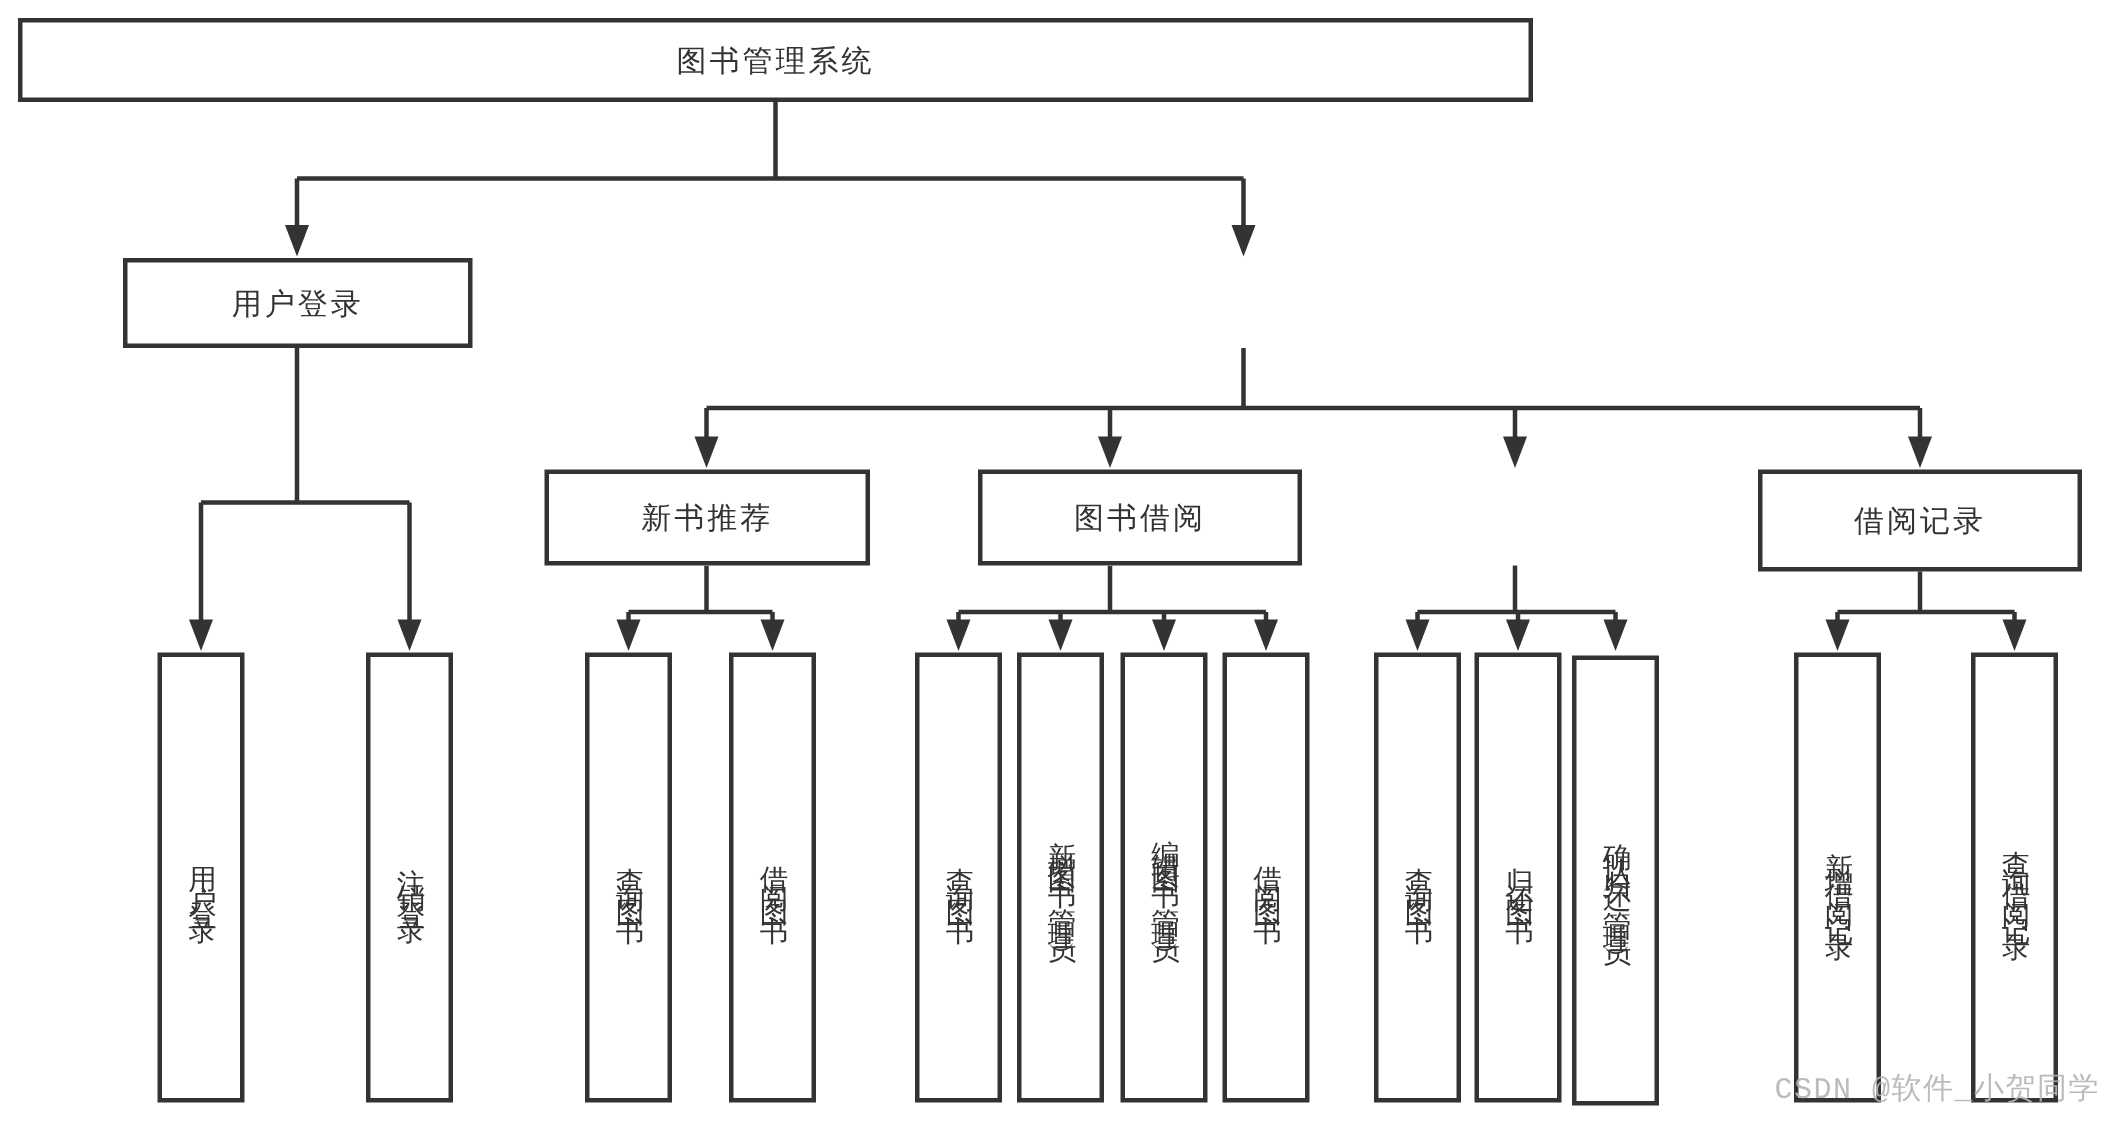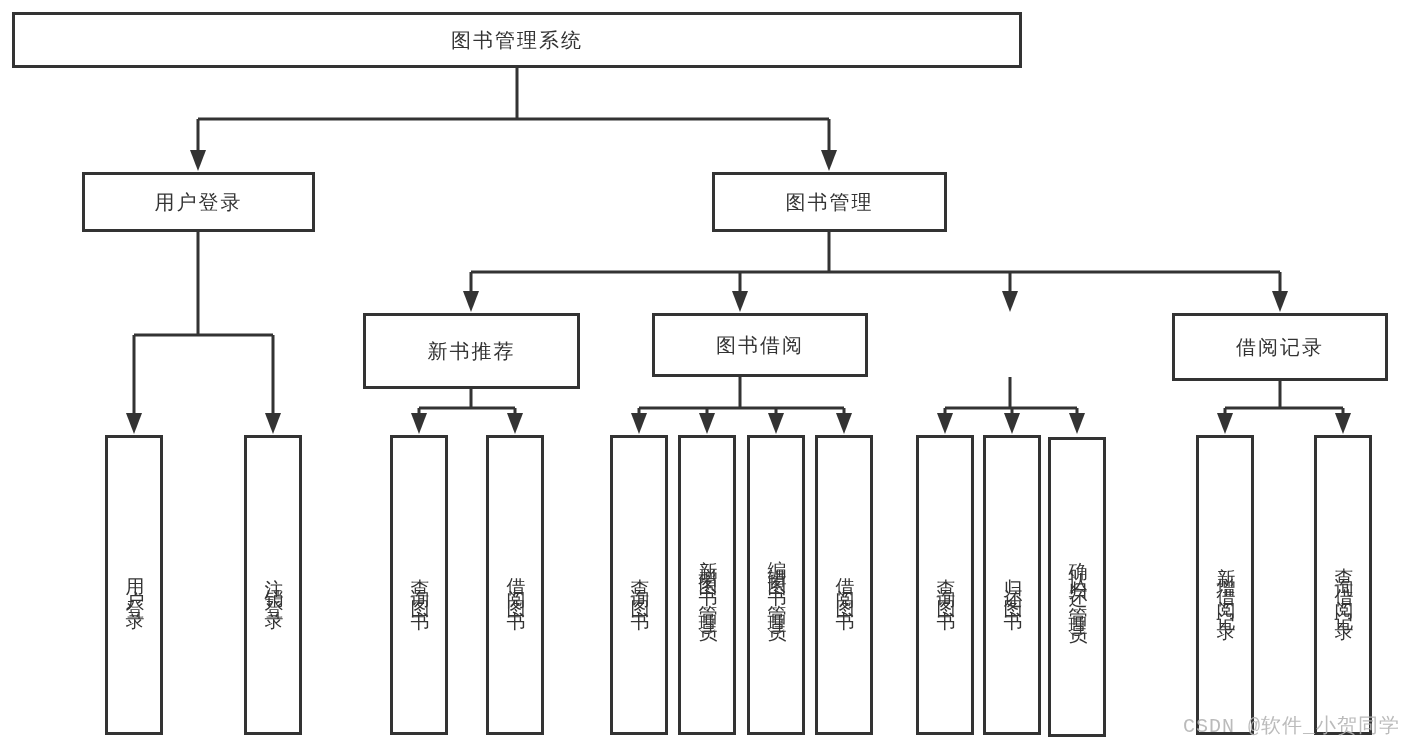--- a/index.html
+++ b/index.html
@@ -90,23 +90,22 @@
       <polygon points="1004,413 1020,413 1012,434"></polygon>
       <polygon points="1069,413 1085,413 1077,434"></polygon>
       <polygon points="1217,413 1233,413 1225,434"></polygon>
       <polygon points="1335,413 1351,413 1343,434"></polygon>
     </g>
   </svg>
 
   <div class="node" style="left:12px; top:12px; width:1010px; height:56px;">图书管理系统</div>
 
   <div class="node" style="left:82px; top:172px; width:233px; height:60px;">用户登录</div>
-  <div class="node" style="left:712px; top:172px; width:235px; height:60px;">图书管理</div>
 
-  <div class="node" style="left:363px; top:313px; width:217px; height:76px;">新书推荐</div>
+  <div class="node" style="left:363px; top:313px; width:217px; height:64px;">新书推荐</div>
   <div class="node" style="left:632px; top:313px; width:216px; height:64px;margin-left:20px;">图书借阅</div>
   <div class="node" style="left:1172px; top:313px; width:216px; height:68px;">借阅记录</div>
 
   <div class="node vnode" style="left:105px; top:435px; width:58px; height:300px;">用户登录</div>
   <div class="node vnode" style="left:244px; top:435px; width:58px; height:300px;">注销登录</div>
 
   <div class="node vnode" style="left:390px; top:435px; width:58px; height:300px;">查询图书</div>
   <div class="node vnode" style="left:486px; top:435px; width:58px; height:300px;">借阅图书</div>
 
   <div class="node vnode" style="left:610px; top:435px; width:58px; height:300px;">查询图书</div>

